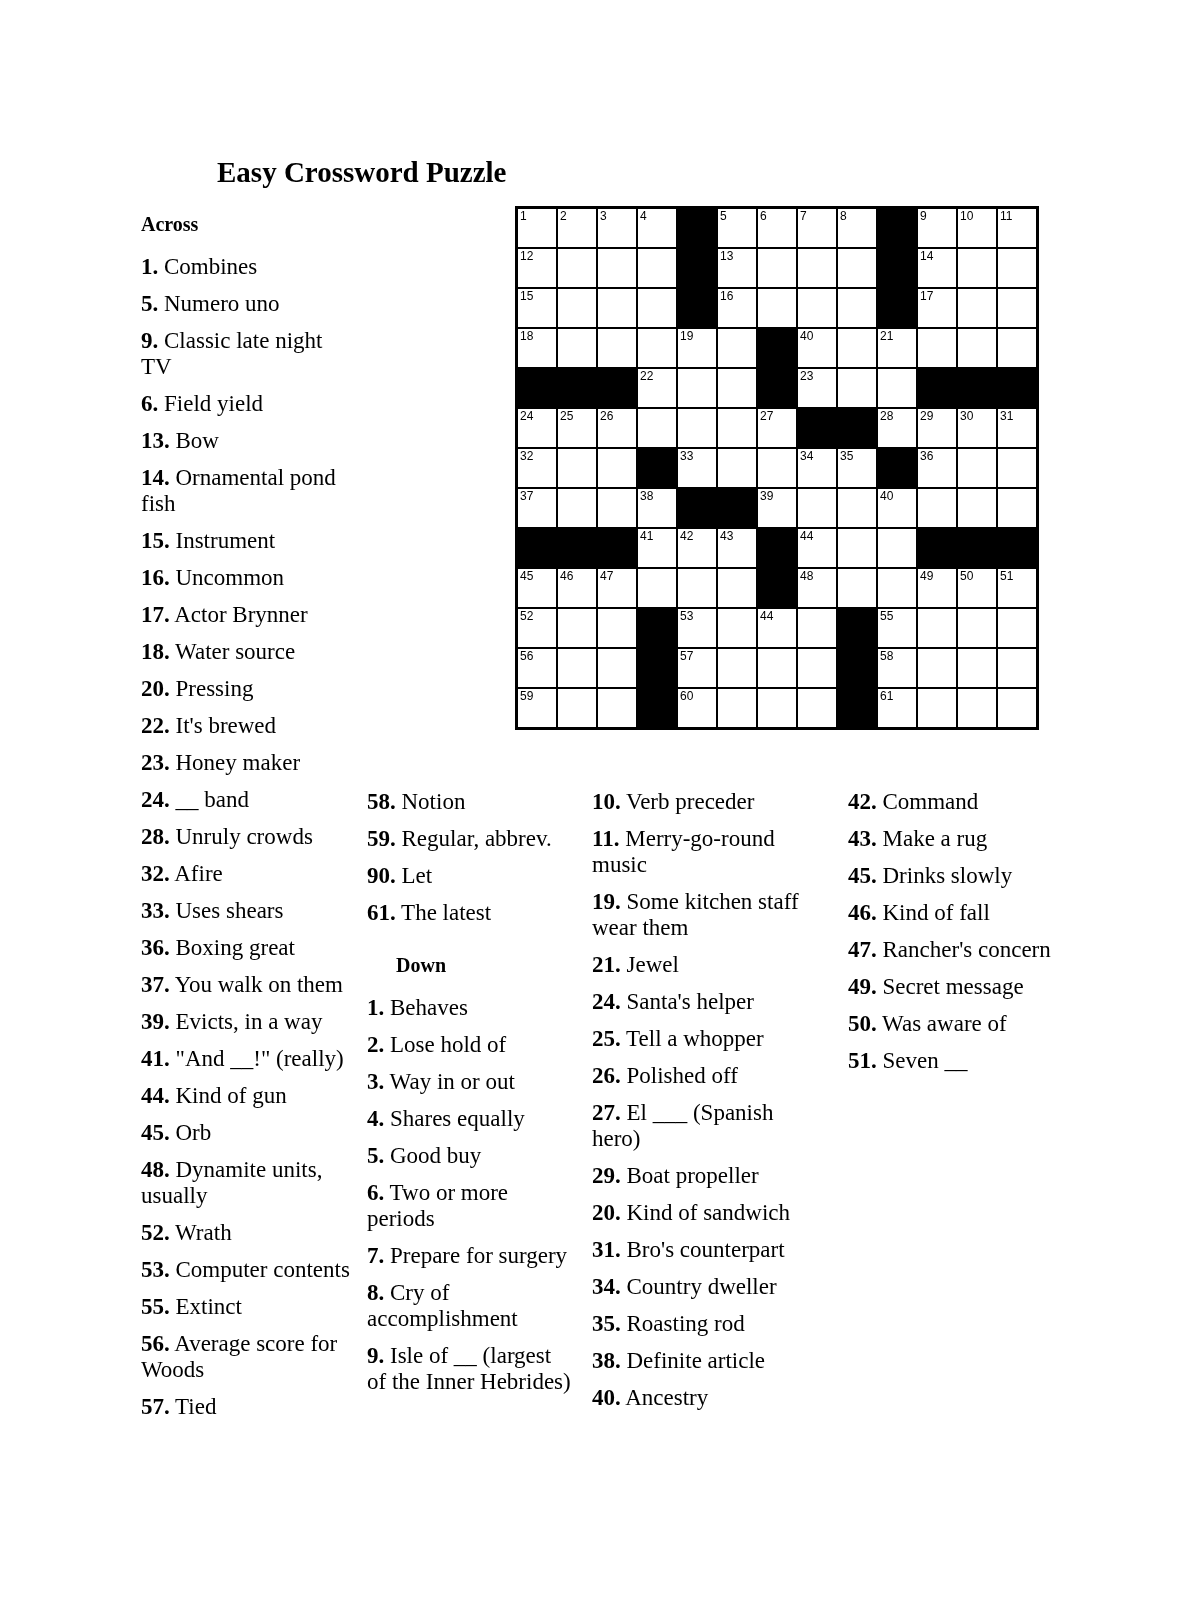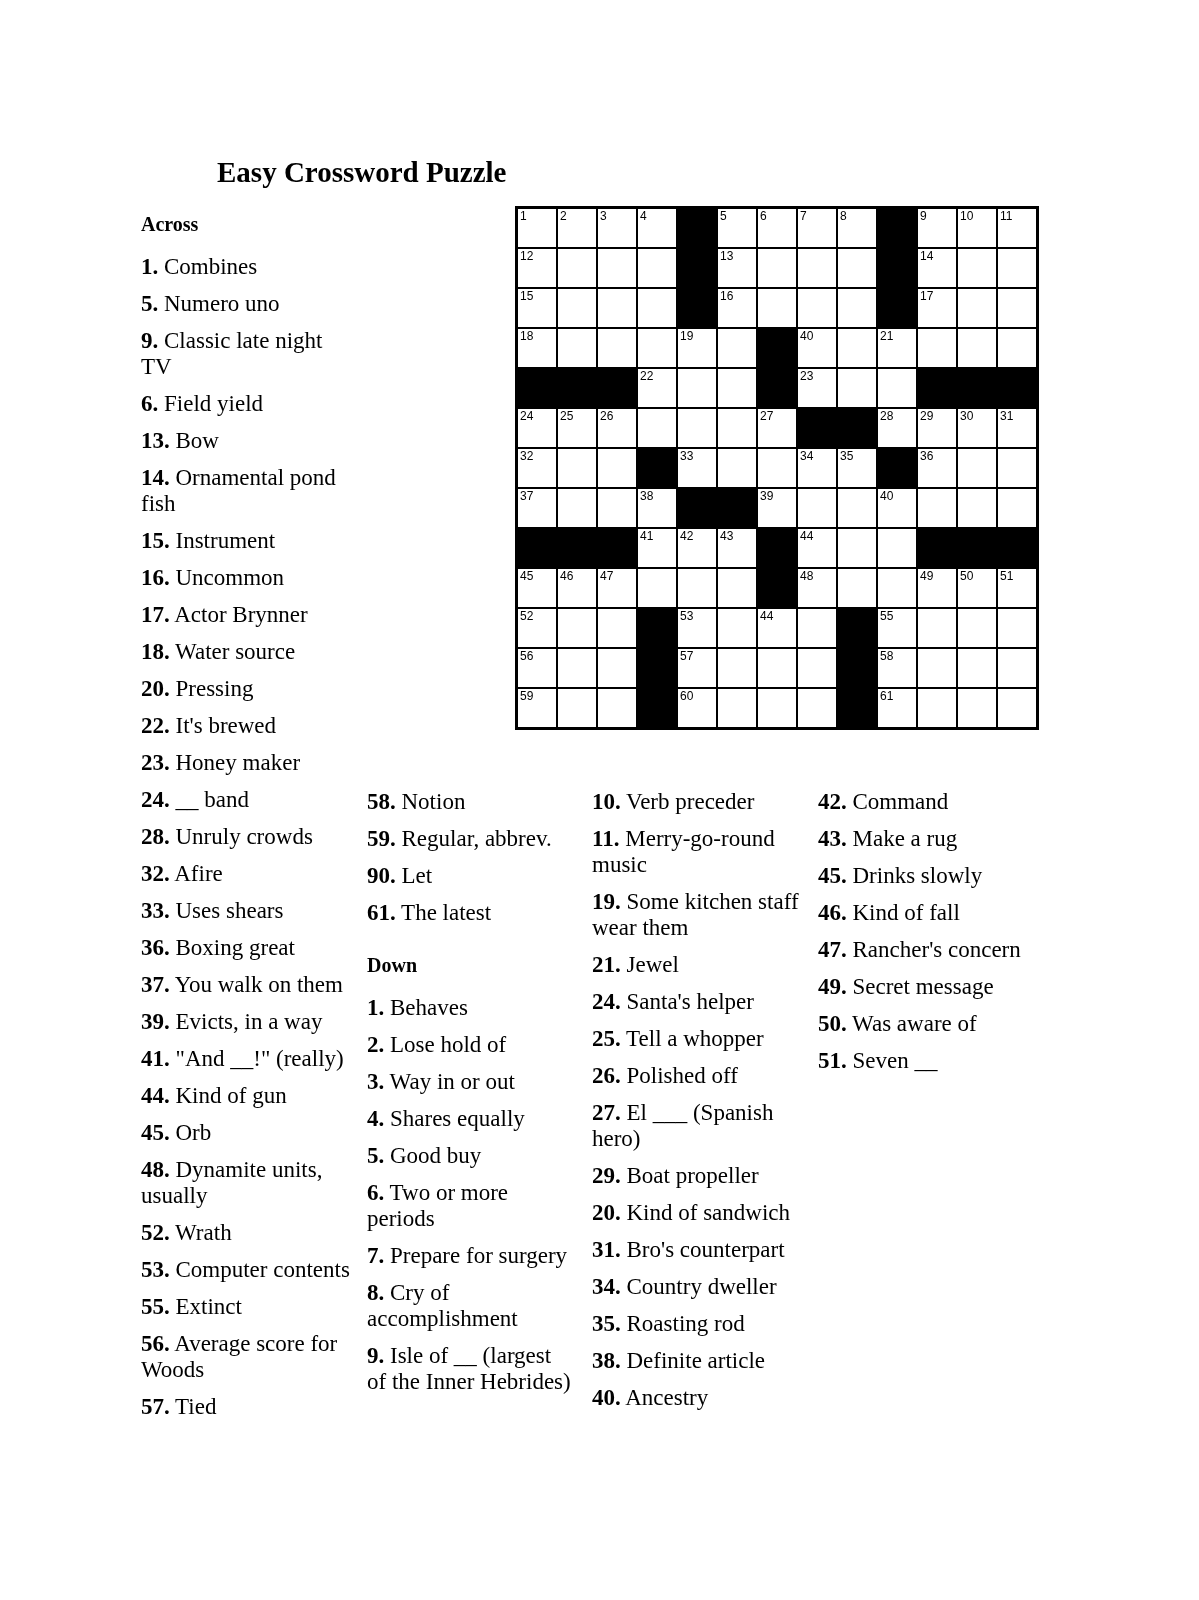--- a/index.html
+++ b/index.html
@@ -24,26 +24,26 @@
   .cell.black { background:#000; }
   .gnum {
     position:absolute; top:0px; left:2px;
     font-family:"Liberation Sans", sans-serif;
     font-size:12px; line-height:14px; color:#000;
   }
   .col { position:absolute; font-size:23px; line-height:26px; }
   .col1 { left:141px; top:211px; width:212px; }
   .col2 { left:367px; top:789px; width:206px; }
   .col3 { left:592px; top:789px; width:210px; }
-  .col4 { left:818px; top:789px; width:215px; }
+  .col4 { left:848px; top:789px; width:215px; }
   .heading {
     font-size:20px; line-height:26px; font-weight:bold;
     margin:0 0 17px 0; font-family:"Liberation Serif", serif;
   }
-  .clue + .heading { margin-top:26px; }
+  .clue + .heading { margin-top:26px;margin-left:29px; }
   .clue { margin:0 0 11px 0; }
   .cnum { font-weight:bold; }
 </style>
 </head>
 <body>
 
 <div class="page">
   <h1 class="title">Easy Crossword Puzzle</h1>
   <div class="grid" id="grid">
       <div class="cell">

